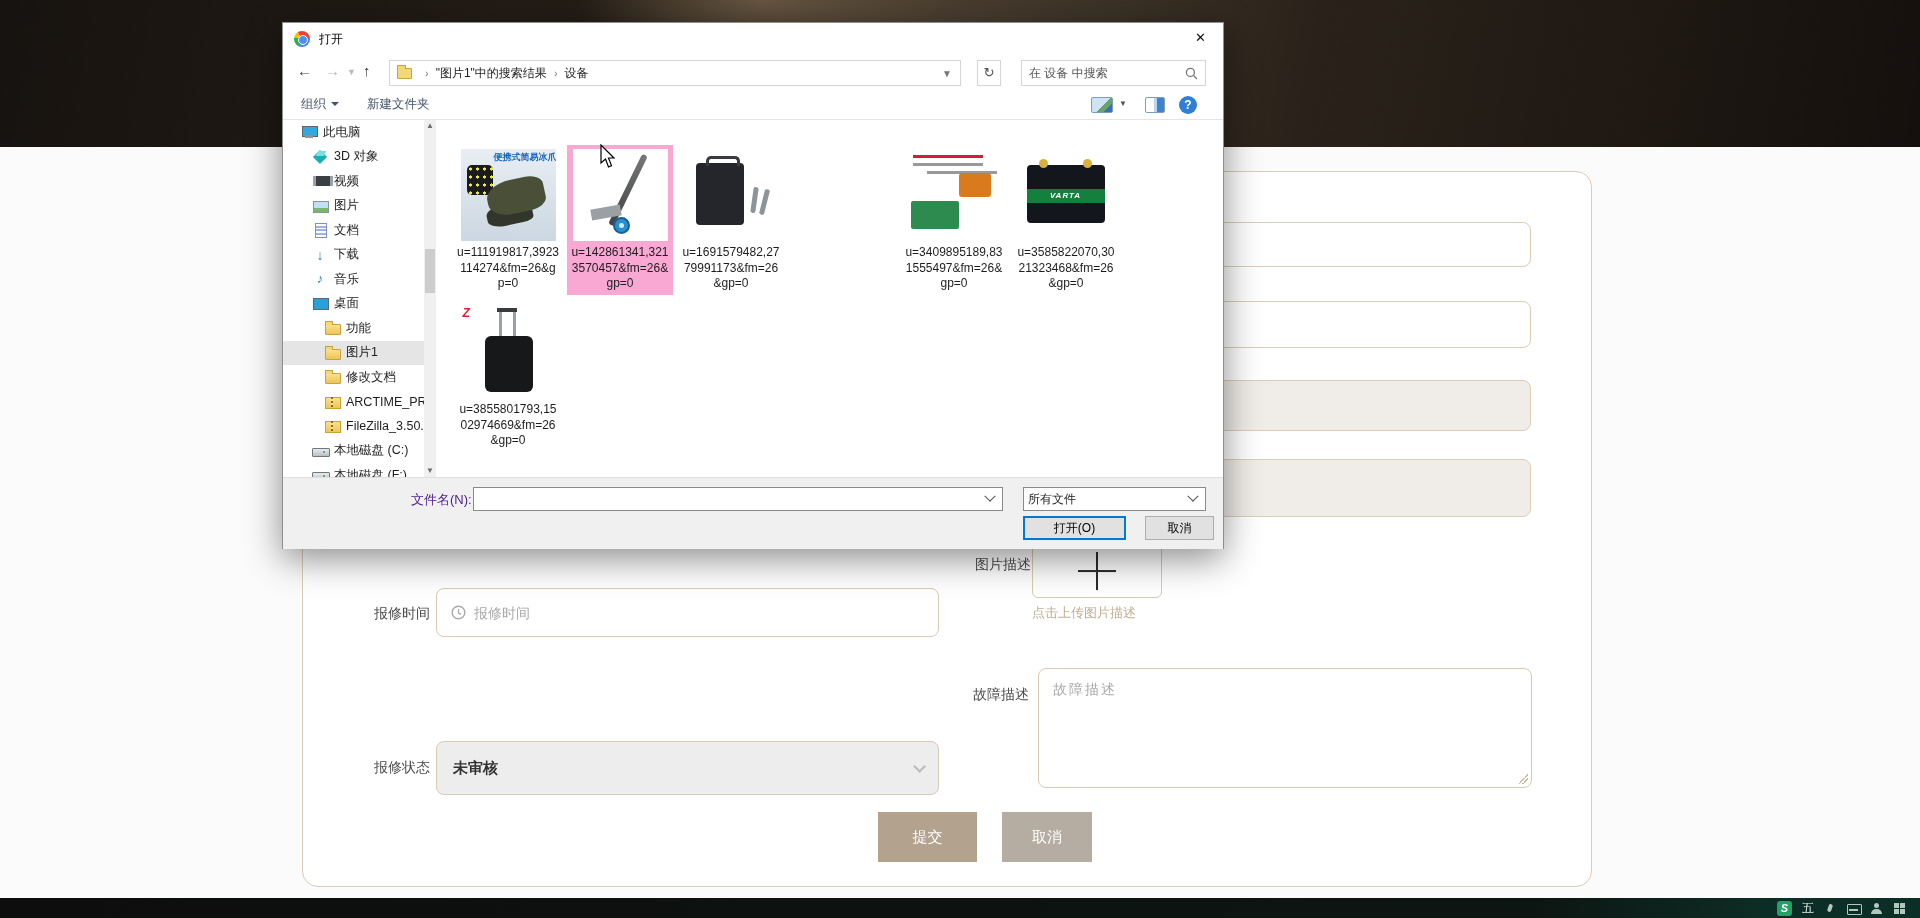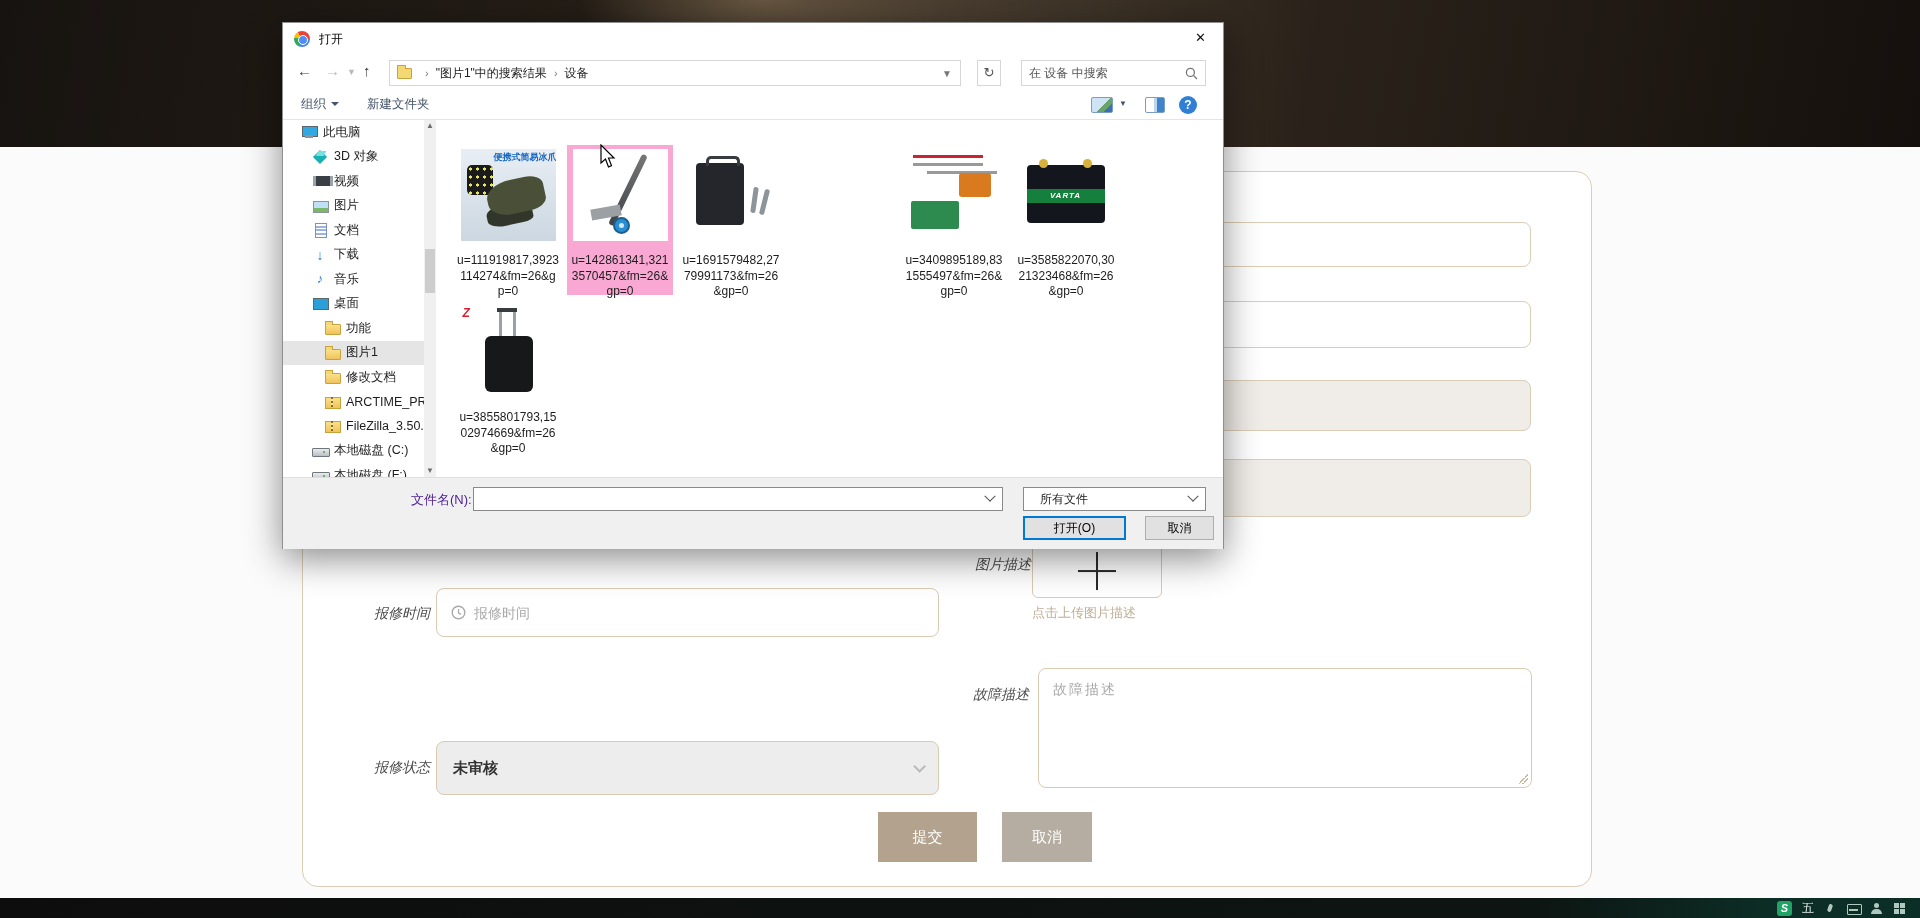--- a/index.html
+++ b/index.html
@@ -9,21 +9,21 @@
   
   #stage { position:relative; width:1920px; height:918px; }
   #hdr { left:0; top:0; width:1920px; height:147px;
     background:
       radial-gradient(260px 90px at 760px 0px, rgba(190,160,120,.35), rgba(0,0,0,0) 70%),
       linear-gradient(100deg,#171310 0%,#241d16 30%,#4a3e30 48%,#2a221a 68%,#15100d 100%); }
   #panel { left:302px; top:171px; width:1290px; height:716px; background:#fff;
     border:1px solid #dbcdb6; border-radius:16px; }
   .bgfield { left:1041px; width:490px; background:#fff; border:1px solid #dbcdb6; border-radius:8px; }
   .bgfield.gray { background:#f0ede8; }
-  .formlabel { color:#4a4a4a; font-size:14px;font-style:italic; }
+  .formlabel { color:#4a4a4a; font-size:14px; }
   #upBox { left:1032px; top:538px; width:130px; height:60px; border:1px solid #d9cab2;
     border-radius:6px; background:#fff; }
   #upBox .plus { position:absolute; left:50%; top:50%; width:38px; height:38px; transform:translate(-50%,-42%); }
   #upBox .plus:before, #upBox .plus:after { content:""; position:absolute; background:#2b2b2b; }
   #upBox .plus:before { left:18px; top:0; width:2px; height:38px; }
   #upBox .plus:after { left:0; top:18px; width:38px; height:2px; }
   #upHint { left:1032px; top:604px; color:#bfae94; font-size:13px; }
   .roundInput { border:1px solid #d9cab2; border-radius:8px; background:#fff; }
   #rtInput { left:436px; top:588px; width:503px; height:49px; display:flex; align-items:center; padding:0 14px; gap:8px; }
   #rtInput input { border:0; outline:0; flex:1; font-size:14px; color:#333; background:transparent; font-family:inherit; }
@@ -130,21 +130,21 @@
     background:linear-gradient(180deg,#e9ecee,#b9bfc4); border-radius:1px; }
   .ic-drive:after { content:""; position:absolute; right:3px; top:8px; width:2px; height:2px; background:#4aa03c; border-radius:50%; }
   #sscroll { position:absolute; left:141px; top:97px; width:12px; height:357px; background:#f0f0f0; }
   #sscroll .ar { position:absolute; left:0; width:12px; height:12px; color:#6d6d6d; font-size:8px; text-align:center; line-height:12px; }
   #sscroll .thumb { position:absolute; left:1px; top:129px; width:10px; height:44px; background:#cdcdcd; }
   
   #files { position:absolute; left:172px; top:97px; width:768px; height:357px; overflow:hidden; }
   .tile { position:absolute; width:106px; height:150px; padding-top:4px; }
   .tile.sel { background:#f9a8d4; }
   .thumb { position:relative; width:95px; height:92px; margin:0 auto; background:#fff; overflow:hidden; }
-  .fname { margin-top:12px; font-size:12px; line-height:15.5px; text-align:center; color:#1d1d1d;
+  .fname { margin-top:4px; font-size:12px; line-height:15.5px; text-align:center; color:#1d1d1d;
     word-break:break-all; padding:0 2px; }
   
   .t1 .thumb { background:linear-gradient(180deg,#e8eef4,#ccd7e1); }
   .t1 .banner { position:absolute; left:17px; top:2px; width:100%; text-align:center; font-size:9px; font-weight:bold; color:#1565c0; }
   .t1 .patch { position:absolute; left:6px; top:16px; width:26px; height:30px; border-radius:5px; background:#1b1b1b;
     background-image:radial-gradient(#e8e85a 1.2px,transparent 1.6px); background-size:7px 8px; }
   .t1 .boot { position:absolute; left:26px; top:30px; width:58px; height:34px; background:#4a5038; border-radius:45% 30% 30% 40%; transform:rotate(-12deg); box-shadow:-10px 16px 0 -6px #32362a; }
   .t2 .pole { position:absolute; left:52px; top:2px; width:6px; height:78px; background:linear-gradient(#777,#3f4246); transform:rotate(26deg); border-radius:3px; }
   .t2 .plate { position:absolute; left:18px; top:58px; width:30px; height:11px; background:#9aa0a4; transform:rotate(-10deg); }
   .t2 .wheel { position:absolute; left:40px; top:68px; width:17px; height:17px; border-radius:50%; background:#2a8fd0; border:2px solid #16618f; }
@@ -170,21 +170,21 @@
   .t8 .logo { position:absolute; left:2px; top:0; color:#d81e2c; font-size:12px; font-weight:bold; font-style:italic; }
   
   #dfoot { position:absolute; left:0; top:454px; width:100%; height:72px; background:#f0f0f0; border-top:1px solid #dfdfdf; }
   #dfoot .flabel { position:absolute; left:128px; top:13px; font-size:13px; color:#4c1d95; }
   #fnameBox { position:absolute; left:190px; top:9px; width:530px; height:24px; border:1px solid #8a8a8a; background:#fff; display:flex; align-items:center; }
   #fnameBox input { border:0; outline:0; flex:1; font-size:12px; padding:0 6px; font-family:inherit; }
   #fnameBox .cbchev, #ftype .cbchev { width:8px; height:8px; border-right:1.5px solid #555; border-bottom:1.5px solid #555;
     transform:rotate(45deg) translate(-2px,-2px); margin-right:8px; flex:0 0 8px; }
   #ftype { position:absolute; left:740px; top:9px; width:183px; height:24px; border:1px solid #8a8a8a; background:#fff;
     display:flex; align-items:center; font-size:12px; color:#1d1d1d; }
-  #ftype .val { flex:1; padding-left:16px; }
+  #ftype .val { flex:1; padding-left:4px; }
   #btnOpen { position:absolute; left:740px; top:38px; width:103px; height:24px; background:#e1e1e1;
     border:2px solid #0078d7; font-size:12px; text-align:center; line-height:20px; color:#000; }
   #btnCancelD { position:absolute; left:862px; top:38px; width:69px; height:24px; background:#e1e1e1;
     border:1px solid #adadad; font-size:12px; text-align:center; line-height:22px; color:#000; }
   
   #cursor { left:600px; top:144px; width:18px; height:26px; z-index:50; }
 </style>
 </head>
 <body>
 

